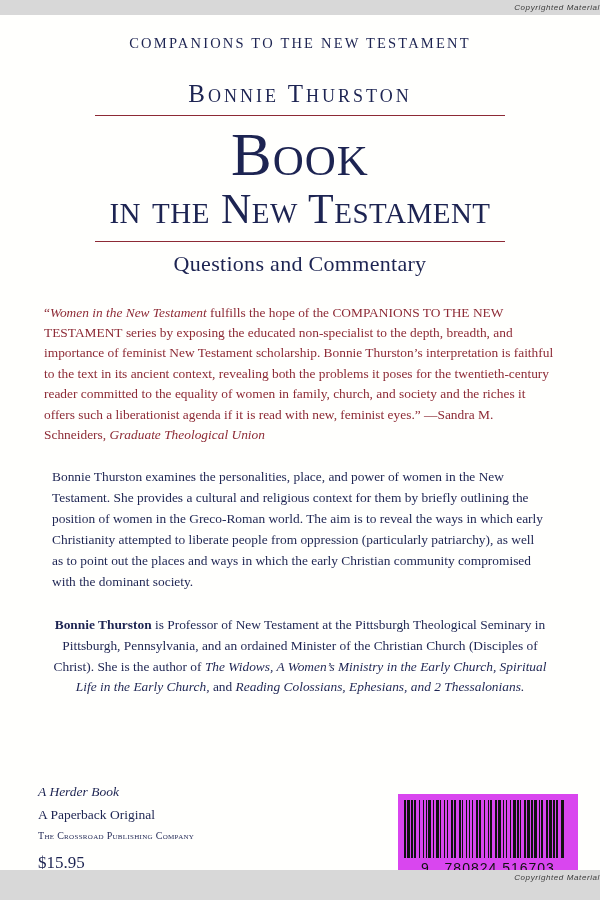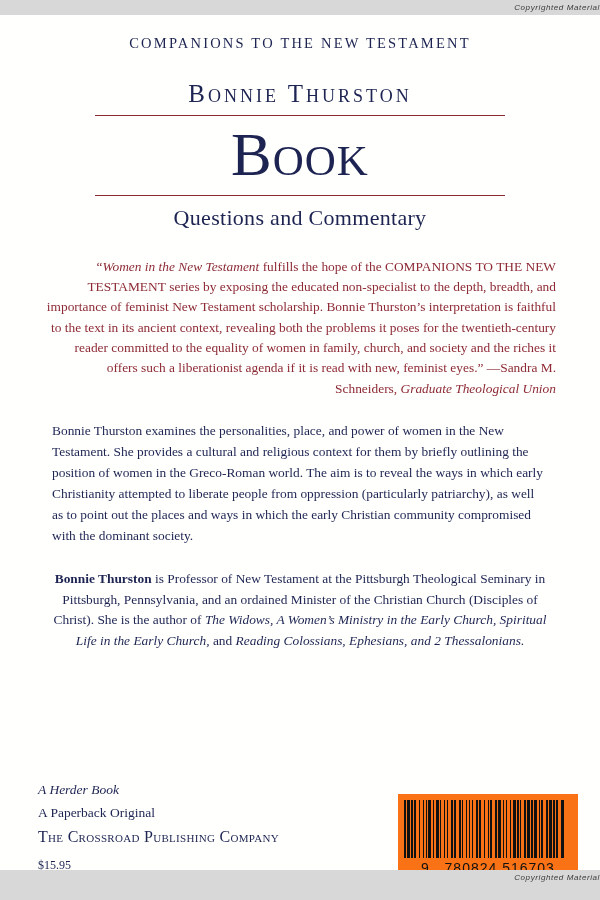--- a/index.html
+++ b/index.html
@@ -107,21 +107,21 @@
     font-style: normal;
     letter-spacing: 0.3px;
   }
 
   .blurb {
     margin: 26px auto 0 auto;
     width: 512px;
     color: #8d2a35;
     font-size: 13.4px;
     line-height: 1.52;
-    text-align: right;
+    text-align: left;
   }
   .blurb .it { font-style: italic; }
   .blurb .sc { font-variant: small-caps; }
 
   .body-par {
     margin: 22px auto 0 auto;
     width: 496px;
     color: #1d2452;
     font-size: 13.4px;
     line-height: 1.56;
@@ -147,37 +147,37 @@
     bottom: 27px;
     width: 330px;
     color: #1d2452;
   }
   .footer .fline {
     font-size: 13.5px;
     line-height: 1.72;
   }
   .footer .fline.italic { font-style: italic; }
   .footer .publisher {
-    font-size: 16px;
+    font-size: 10px;
     letter-spacing: 0.3px;
     margin-top: 4px;
     font-variant: small-caps;
   }
   .footer .price {
-    font-size: 12px;
+    font-size: 17px;
     margin-top: 12px;
   }
 
   
   .barcode-box {
     position: absolute;
     right: 22px;
     bottom: 22px;
     width: 180px;
-    background: #f97316;
+    background: #d946ef;
     padding: 6px 6px 2px 6px;
     box-sizing: border-box;
   }
   .bars {
     height: 58px;
     width: 168px;
     display: flex;
     align-items: flex-end;
     gap: 0px;
   }
@@ -204,20 +204,21 @@
   <div class="copyright-bar top">Copyrighted Material</div>
 
   <div class="content">
 
     <div class="series-line">Companions to the New Testament</div>
 
     <div class="author">Bonnie Thurston</div>
     <div class="rule"></div>
 
     <div class="title-1">Book</div>
+    <div class="title-2">in the New Testament</div>
 
     <div class="rule2"></div>
     <div class="subtitle">Questions and Commentary</div>
 
     <div class="blurb">
       <span>“</span><span class="it">Women in the New Testament</span>
       <span>fulfills the hope of the</span>
       <span class="sc">COMPANIONS TO THE NEW TESTAMENT</span>
       <span>series by exposing the educated non-specialist to the depth, breadth, and importance of feminist New Testament scholarship. Bonnie Thurston’s interpretation is faithful to the text in its ancient context, revealing both the problems it poses for the twentieth-century reader committed to the equality of women in family, church, and society and the riches it offers such a liberationist agenda if it is read with new, feminist eyes.”</span>
       <span>—Sandra M. Schneiders,</span>

